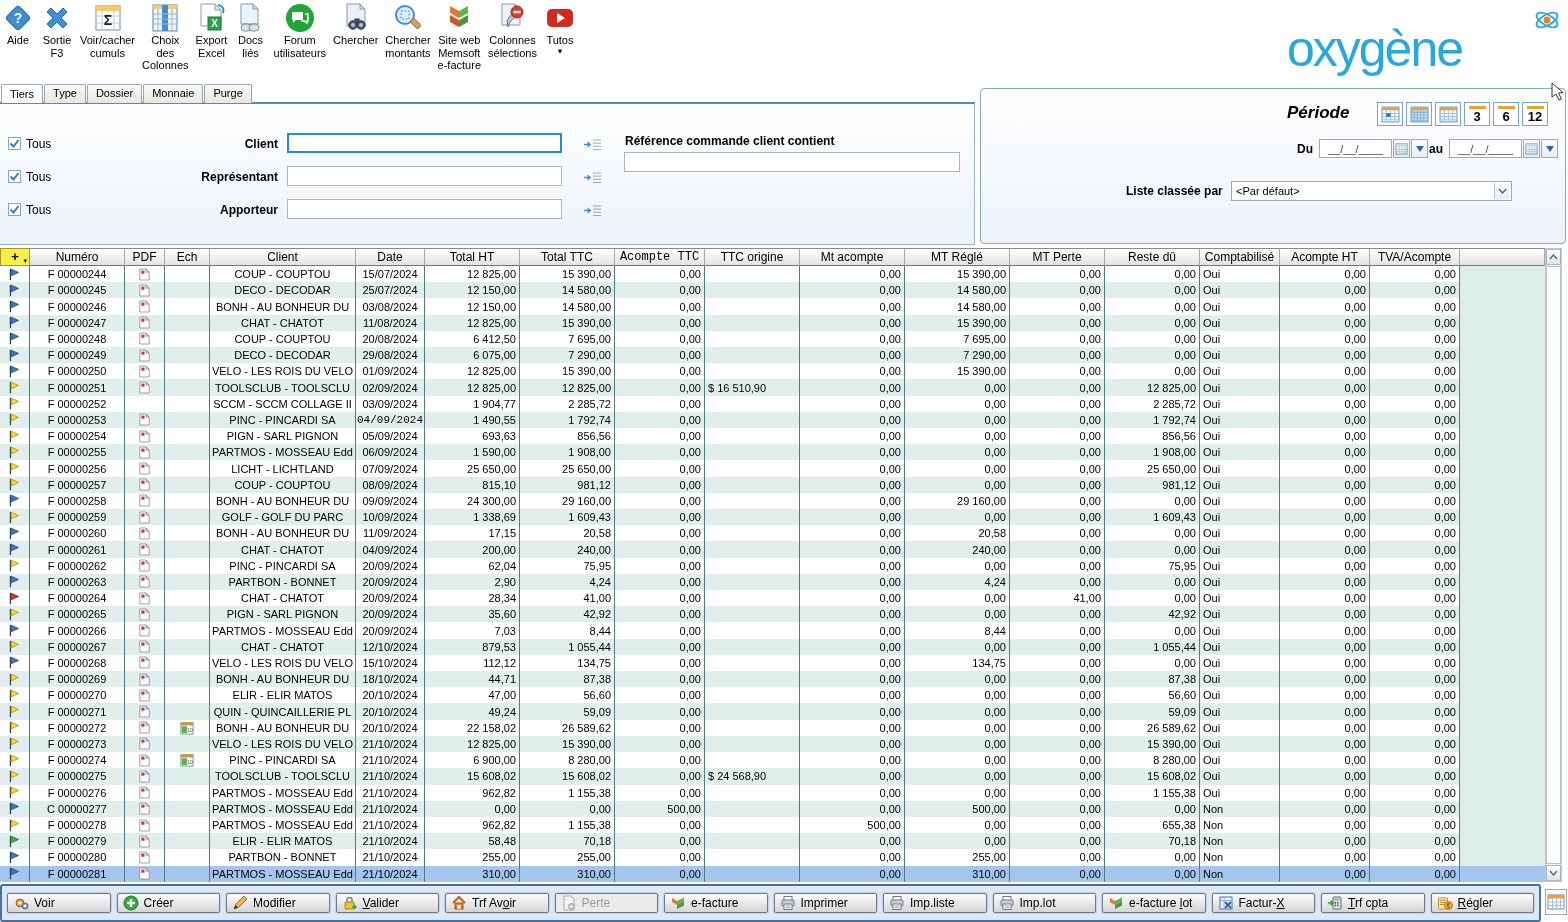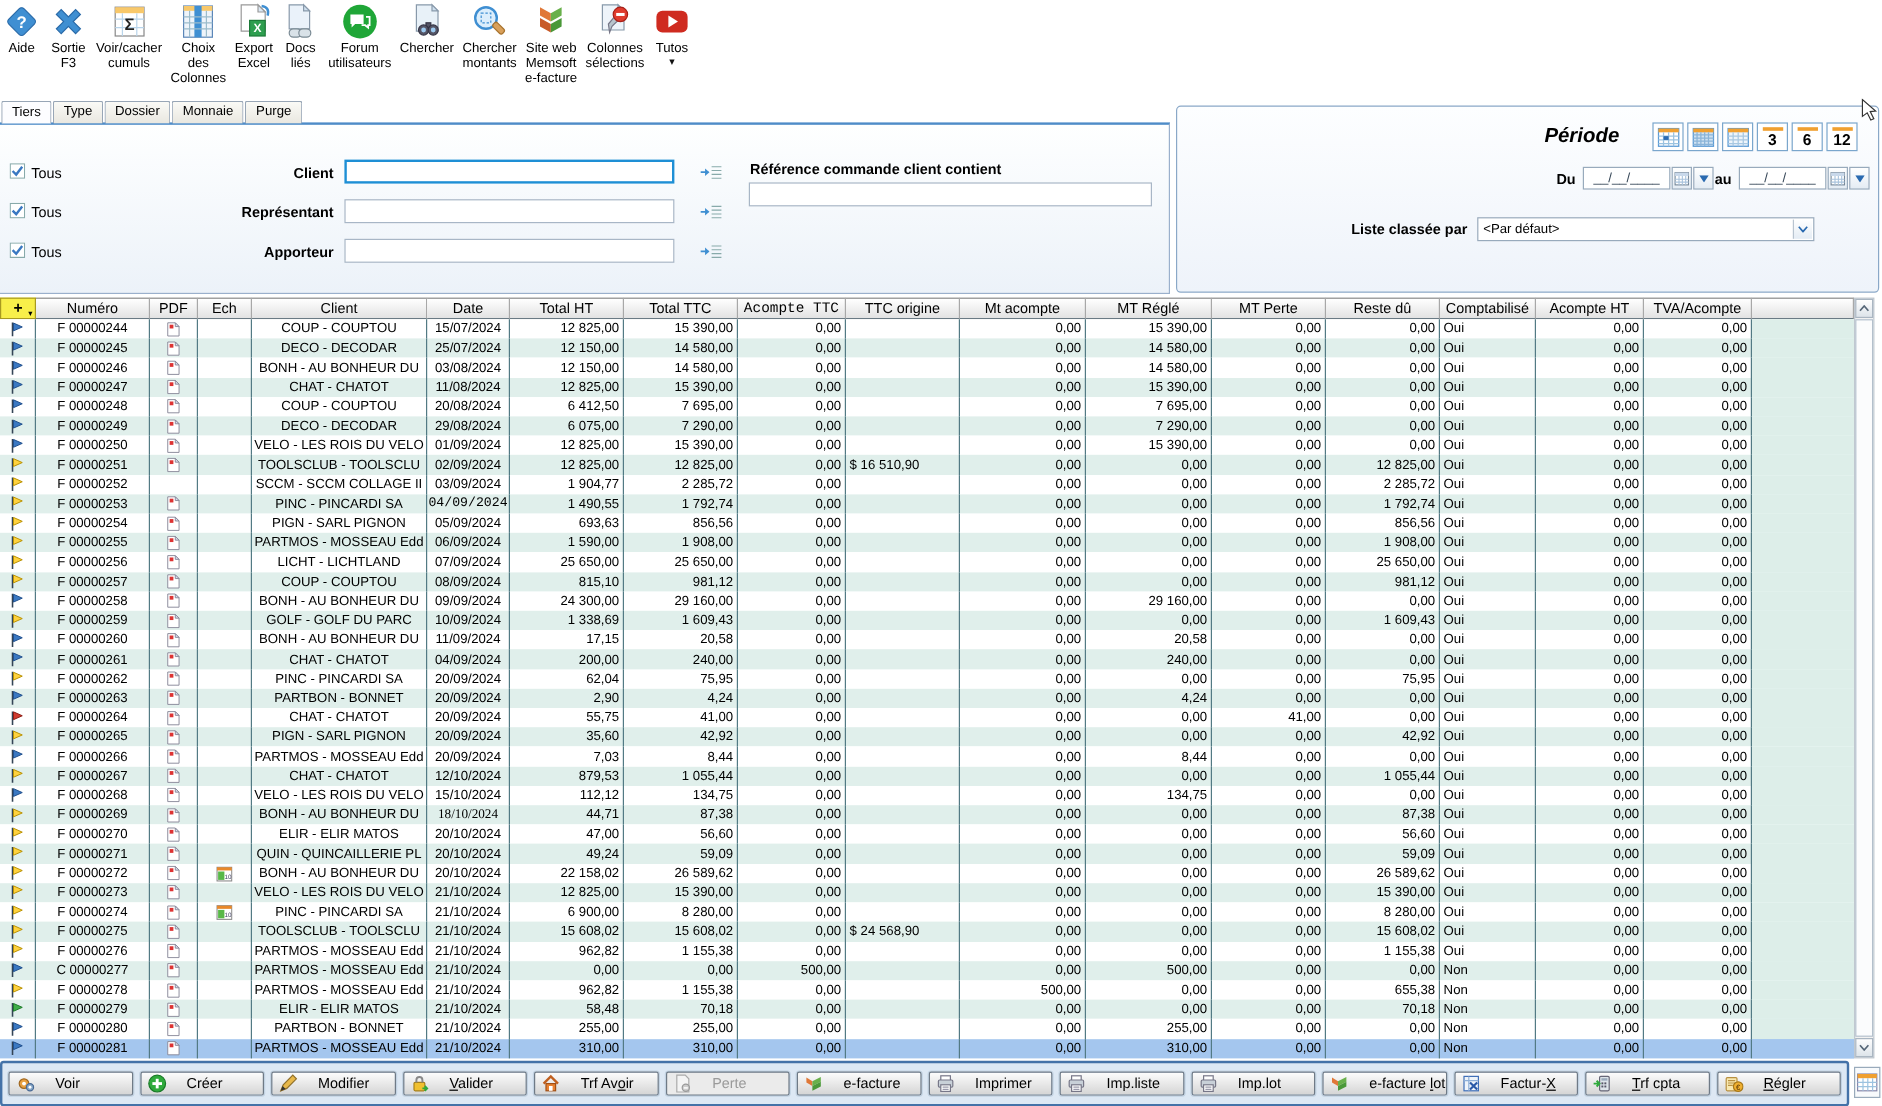--- a/index.html
+++ b/index.html
@@ -64,21 +64,21 @@
 .td svg{flex:none}
 .a-r{justify-content:flex-end}.a-c{justify-content:center}.a-l{justify-content:flex-start}
 .td.filler{background:#ddeee9;border-right:none}
 .tr.sel .td.filler{background:#a4c6ee}
 #vscroll{position:absolute;left:1545px;top:0;width:17px;height:634px;background:#f2f2f2;border:1px solid #c0c8d0}
 .sb-btn{position:absolute;left:0;width:15px;height:16px;background:linear-gradient(#fefefe,#dde4ea);border:1px solid #aab6c2;display:flex;align-items:center;justify-content:center;cursor:pointer}
 #sb-thumb{position:absolute;left:0;top:17px;width:15px;height:598px;background:#fbfcfd;border:1px solid #b4c0cc;cursor:pointer}
 
 
 #footer{position:absolute;left:0;top:884px;width:1541px;height:38px;border:2px solid #4472a8;border-radius:3px;background:#dde8f4;display:flex;align-items:center;gap:6px;padding:0 5px;z-index:2}
-.fbtn{height:20px;flex:1;display:flex;align-items:center;gap:17px;padding:0 5px;border:1px solid #6f7a86;border-radius:2px;background:linear-gradient(#fcfcfc,#d5d5d5);font-size:12px;font-family:inherit;cursor:pointer;box-shadow:0 0 0 1px #c2d2e2;overflow:hidden;white-space:nowrap}
+.fbtn{height:20px;flex:1;display:flex;align-items:center;gap:5px;padding:0 5px;border:1px solid #6f7a86;border-radius:2px;background:linear-gradient(#fcfcfc,#d5d5d5);font-size:12px;font-family:inherit;cursor:pointer;box-shadow:0 0 0 1px #c2d2e2;overflow:hidden;white-space:nowrap}
 .fbtn.disabled{color:#9a9a9a;background:#ebebeb;cursor:default}
 .f-ico,.f-ico svg{width:16px;height:16px;display:block}
 #grid-btn{position:absolute;left:1545px;top:889px;width:22px;height:26px;border:1px solid #9ab;background:#f8fafc;display:flex;align-items:center;justify-content:center;cursor:pointer;z-index:2}
 #cursor{position:absolute;left:1551px;top:82px;z-index:9}
 u{text-decoration:underline}
 </style>
 </head>
 <body>
 
 <div id="app">
@@ -223,20 +223,28 @@
           <svg viewBox="0 0 32 32">
             <rect x="3" y="7" width="26" height="18" rx="5" fill="#cf2b20"></rect>
             <path d="M13 11 l8 5 -8 5 z" fill="#fff"></path>
           </svg>
         </span>
         <span class="tb-label">Tutos</span>
         <span class="tb-dd">▾</span>
       </div>
     </div>
 
+  <div id="logo">
+    <span id="logo-text">oxygène</span>
+    <span id="logo-atom"><svg viewBox="0 0 24 24" width="28" height="28">
+          <ellipse cx="12" cy="12" rx="10" ry="4.5" fill="none" stroke="#29a8e0" stroke-width="1.6" transform="rotate(-30 12 12)"></ellipse>
+          <ellipse cx="12" cy="12" rx="10" ry="4.5" fill="none" stroke="#29a8e0" stroke-width="1.6" transform="rotate(30 12 12)"></ellipse>
+          <circle cx="12" cy="12" r="3" fill="#e8821e"></circle>
+        </svg></span>
+  </div>
 
   <div id="tabs">
       <div class="tab active">Tiers</div>
       <div class="tab">Type</div>
       <div class="tab">Dossier</div>
       <div class="tab">Monnaie</div>
       <div class="tab">Purge</div>
     </div>
 
   <div id="filter-panel">
@@ -1015,21 +1023,21 @@
           <div class="td a-c" style="width: 40px;">
             <svg viewBox="0 0 14 16" width="11" height="13">
               <path d="M1 1 h8 l4 4 v10 h-12 z" fill="#fff" stroke="#889"></path>
               <path d="M9 1 l4 4 h-4 z" fill="#dde" stroke="#889"></path>
               <rect x="3" y="3" width="4" height="4" fill="#d33"></rect>
             </svg>
           </div>
           <div class="td a-c" style="width: 45px;"></div>
           <div class="td a-c" style="width: 146px;">CHAT - CHATOT</div>
           <div class="td a-c" style="width: 69px;">20/09/2024</div>
-          <div class="td a-r" style="width: 95px;">55,75</div>
+          <div class="td a-r" style="width: 95px;">28,34</div>
           <div class="td a-r" style="width: 95px;">41,00</div>
           <div class="td a-r" style="width: 90px;">0,00</div>
           <div class="td a-l" style="width: 95px;"></div>
           <div class="td a-r" style="width: 105px;">0,00</div>
           <div class="td a-r" style="width: 105px;">0,00</div>
           <div class="td a-r" style="width: 95px;">41,00</div>
           <div class="td a-r" style="width: 95px;">0,00</div>
           <div class="td a-l" style="width: 80px;">Oui</div>
           <div class="td a-r" style="width: 90px;">0,00</div>
           <div class="td a-r" style="width: 90px;">0,00</div>
@@ -1169,21 +1177,21 @@
           <div class="td a-c" style="width: 95px;">F 00000269</div>
           <div class="td a-c" style="width: 40px;">
             <svg viewBox="0 0 14 16" width="11" height="13">
               <path d="M1 1 h8 l4 4 v10 h-12 z" fill="#fff" stroke="#889"></path>
               <path d="M9 1 l4 4 h-4 z" fill="#dde" stroke="#889"></path>
               <rect x="3" y="3" width="4" height="4" fill="#d33"></rect>
             </svg>
           </div>
           <div class="td a-c" style="width: 45px;"></div>
           <div class="td a-c" style="width: 146px;">BONH - AU BONHEUR DU</div>
-          <div class="td a-c" style="width: 69px; font-family: Liberation Serif, serif;">18/10/2024</div>
+          <div class="td a-c" style="width: 69px;">18/10/2024</div>
           <div class="td a-r" style="width: 95px;">44,71</div>
           <div class="td a-r" style="width: 95px;">87,38</div>
           <div class="td a-r" style="width: 90px;">0,00</div>
           <div class="td a-l" style="width: 95px;"></div>
           <div class="td a-r" style="width: 105px;">0,00</div>
           <div class="td a-r" style="width: 105px;">0,00</div>
           <div class="td a-r" style="width: 95px;">0,00</div>
           <div class="td a-r" style="width: 95px;">87,38</div>
           <div class="td a-l" style="width: 80px;">Oui</div>
           <div class="td a-r" style="width: 90px;">0,00</div>

